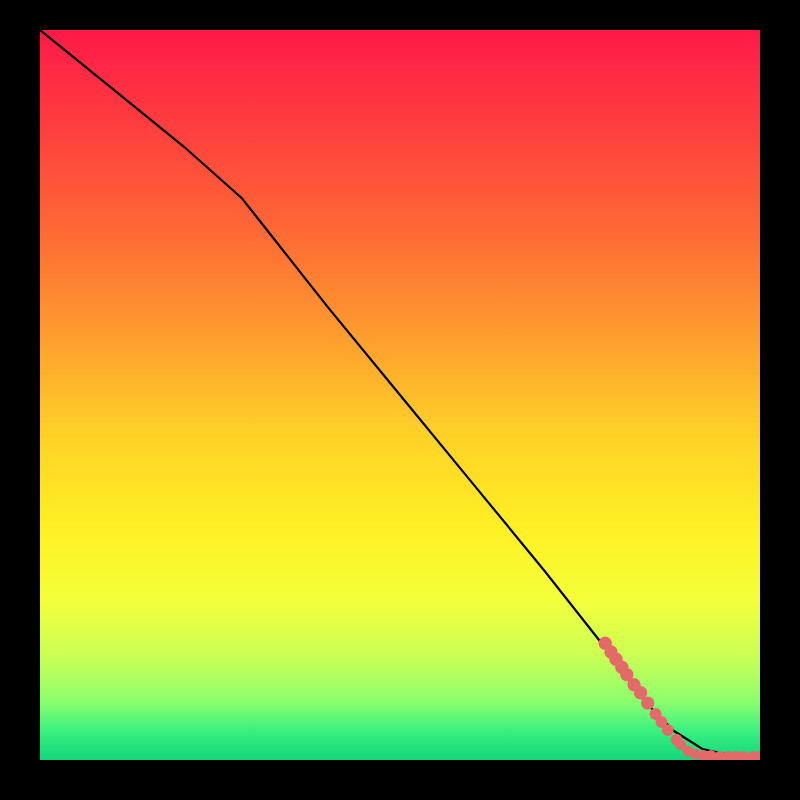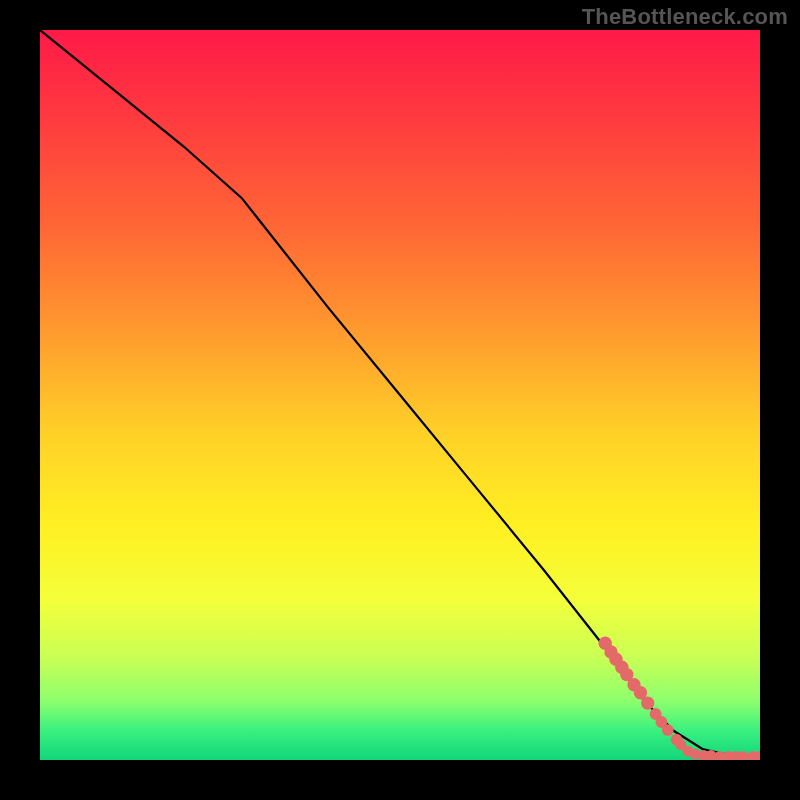--- a/index.html
+++ b/index.html
@@ -63,21 +63,20 @@
   }
   .dot {
     fill: #e46a6a;
     stroke: none;
   }
 </style>
 </head>
 <body>
 
 <div class="frame">
-  <div class="watermark">TheBottleneck.com</div>
 
   <div class="plot">
     <svg class="overlay" viewBox="0 0 720 730" preserveAspectRatio="none">
       <path id="curve-path" class="curve" d="M0.0 0.0 L72.0 58.4 L144.0 116.8 L201.6 167.9 L288.0 277.4 L360.0 365.0 L432.0 452.6 L504.0 540.2 L561.6 613.2 L604.8 671.6 L633.6 700.8 L662.4 719.0 L691.2 725.6 L720.0 726.4"></path>
       <g id="dots-group">
           <circle cx="565.2" cy="613.2" r="6.7" class="dot"></circle>
           <circle cx="571.0" cy="622.0" r="6.7" class="dot"></circle>
           <circle cx="576.0" cy="629.3" r="6.7" class="dot"></circle>
           <circle cx="581.8" cy="637.3" r="6.7" class="dot"></circle>
           <circle cx="586.8" cy="644.6" r="6.7" class="dot"></circle>

